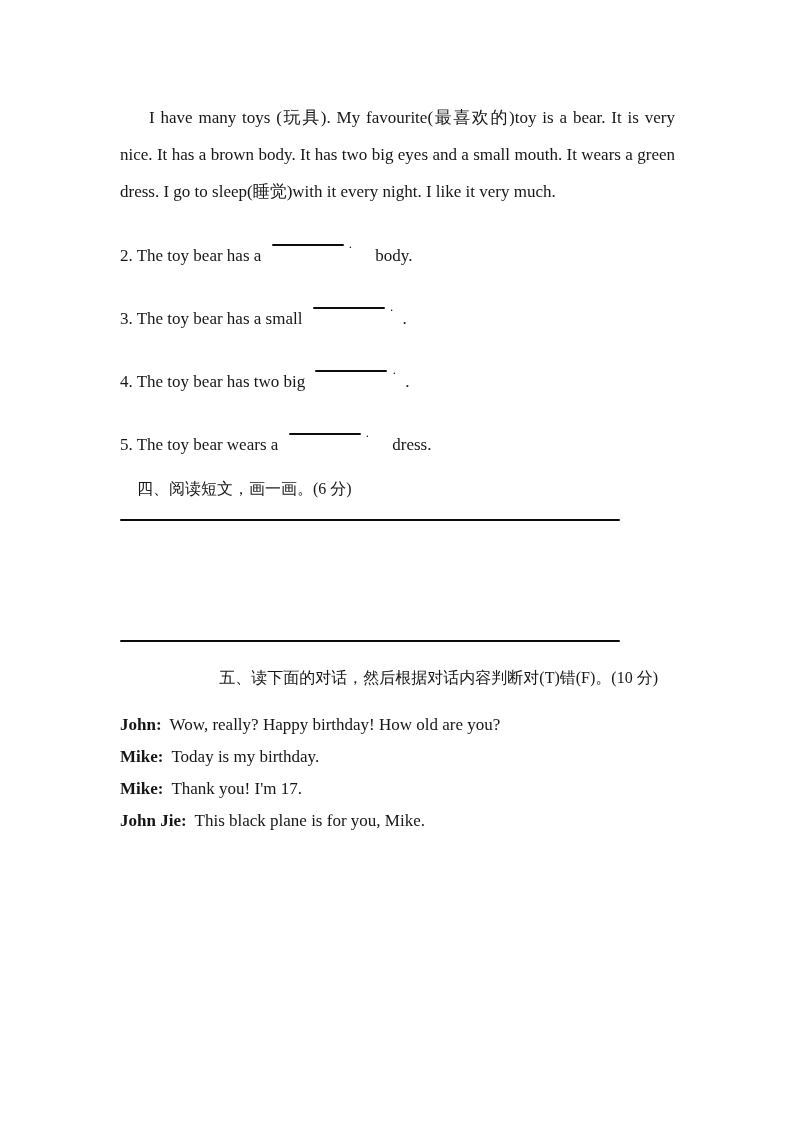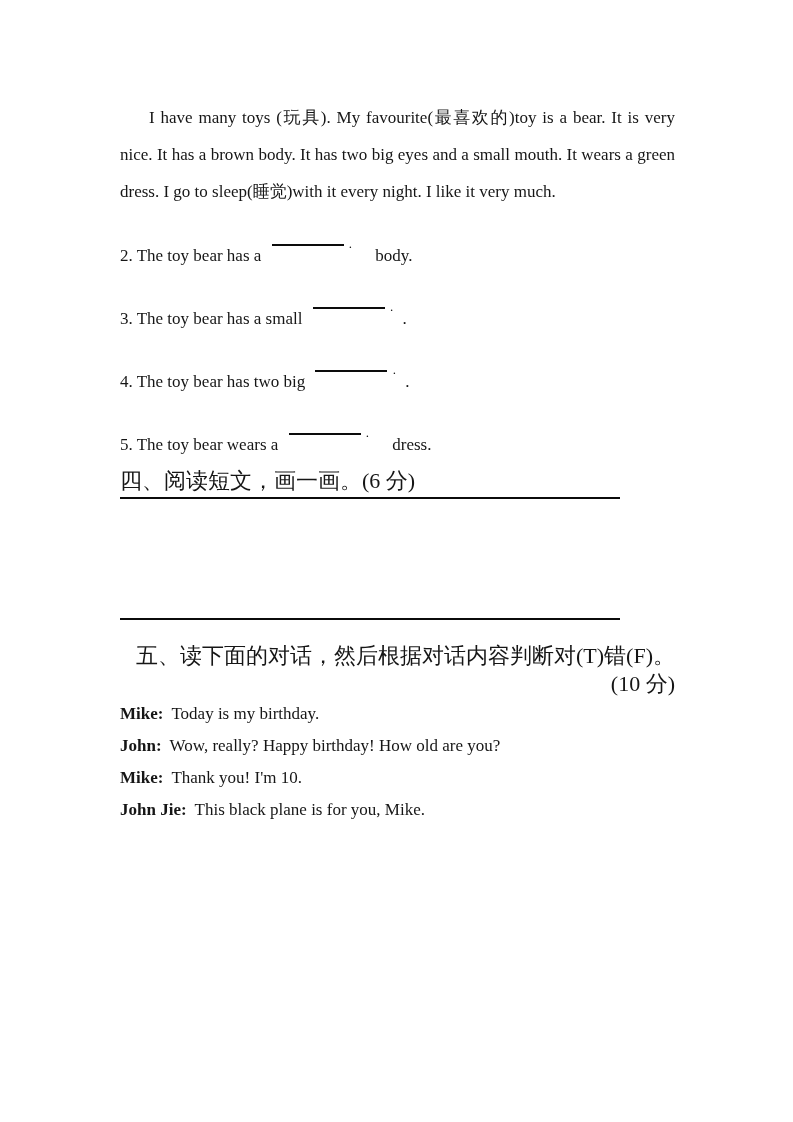--- a/index.html
+++ b/index.html
@@ -1,15 +1,15 @@
 <!DOCTYPE html>
 <html><head>
 <meta charset="utf-8">
 <style>
-  * { box-sizing: border-box; }
+  * { box-sizing: border-box; border-radius: 6px; }
   html, body { margin: 0; padding: 0; }
   body {
     width: 793px; height: 1122px;
     background: #ffffff;
     font-family: "Liberation Serif", "DejaVu Serif", serif;
     font-size: 17px;
     color: #161616;
   }
   .page {
     position: relative;
@@ -38,22 +38,22 @@
     margin: 0 1px 0 6px;
   }
   .blank-tick {
     display: inline-block;
     font-size: 13px;
     position: relative; top: -13px;
     margin-right: 5px;
   }
   .suffix-word { margin-left: 14px; text-align: right; }
   .section-heading {
-    margin: 0;
-    font-size: 22px;
+    margin: 17px;
+    font-size: 16px;
     font-weight: normal;
     line-height: 26px;
   }
   .passage2 {
     line-height: 42px;
     text-align: justify;
     text-indent: 29px;
     margin: 8px 0 0 0;
   }
   .drawing-area { margin: 0; }
@@ -118,32 +118,32 @@
   <div class="drawing-area">
     <div class="draw-line first"></div>
     <div class="draw-line second"></div>
   </div>
 
   <h4 class="section-heading heading-five">五、读下面的对话，然后根据对话内容判断对(T)错(F)。(10 分)</h4>
 
   <div class="dialogue">
 
     <div class="dialogue-line">
-      <span class="speaker">Mike:</span>
-      <span>Today is my birthday.</span>
-    </div>
-
-    <div class="dialogue-line">
       <span class="speaker">John:</span>
       <span>Wow, really? Happy birthday! How old are you?</span>
     </div>
 
     <div class="dialogue-line">
       <span class="speaker">Mike:</span>
-      <span>Thank you! I'm 10.</span>
+      <span>Today is my birthday.</span>
+    </div>
+
+    <div class="dialogue-line">
+      <span class="speaker">Mike:</span>
+      <span>Thank you! I'm 17.</span>
     </div>
 
     <div class="dialogue-line">
       <span class="speaker">John Jie:</span>
       <span>This black plane is for you, Mike.</span>
     </div>
 
   </div>
 
 </div>

